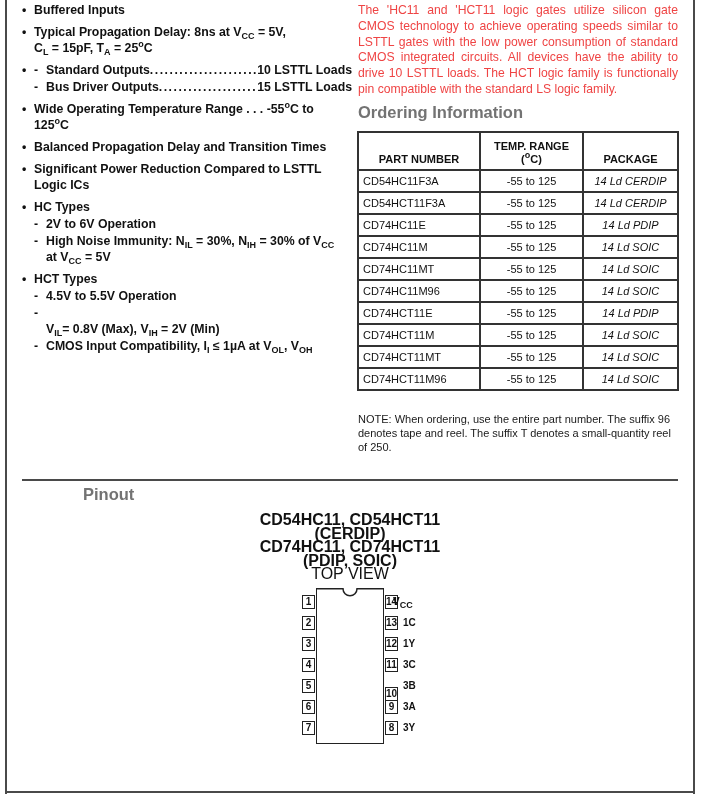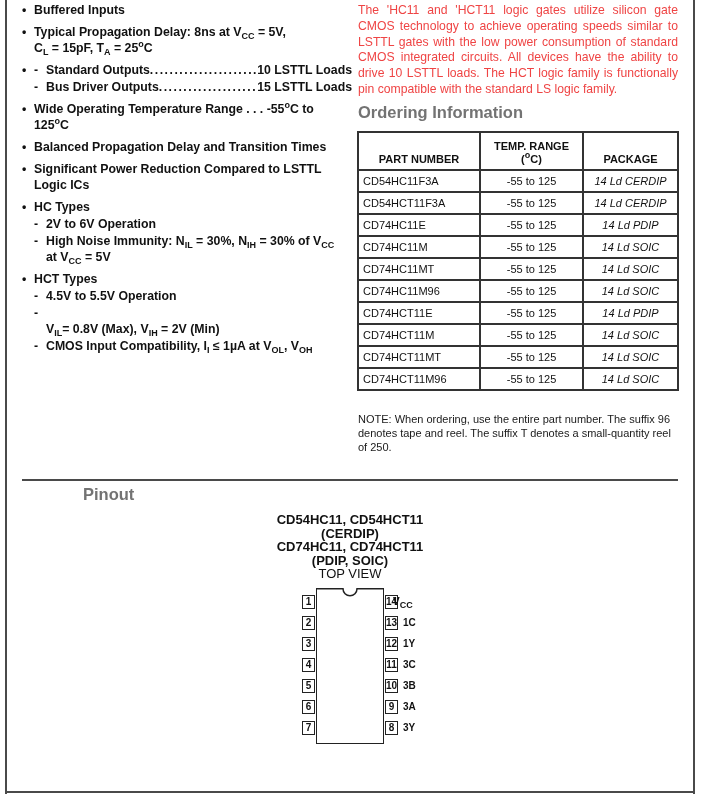--- a/index.html
+++ b/index.html
@@ -31,21 +31,21 @@
   table.ordering th { height: 33px; font-weight: bold; vertical-align: bottom; padding-bottom: 3px; font-size: 11px; line-height: 13px; }
   table.ordering td.c-part { text-align: left; width: 112px; }
   table.ordering td.c-temp { text-align: center; width: 93px; }
   table.ordering td.c-pkg { text-align: center; font-style: italic; }
 
   .note { position: absolute; left: 358px; top: 412px; width: 322px; font-size: 11px; line-height: 14px; color: #1a1a1a; }
 
   .divider { position: absolute; left: 22px; top: 479px; width: 656px; height: 2px; background: #4a4a4a; }
   .pinout-title { left: 36px; top: 485px; margin-left: 47px; }
 
-  .pin-caption { position: absolute; left: 250px; top: 513px; width: 200px; text-align: center; font-size: 13px; line-height: 13.5px; font-weight: bold; }
+  .pin-caption { position: absolute; left: 250px; top: 513px; width: 200px; text-align: center; font-size: 16px; line-height: 13.5px; font-weight: bold; }
   .pin-caption .normal { font-weight: normal; }
 
   .chip { position: absolute; left: 316px; top: 588px; width: 68px; height: 156px; border: 1.5px solid #222; border-top: none; box-sizing: border-box; }
   .chip-top { position: absolute; left: 316px; top: 588px; }
   .pin { position: absolute; font-size: 10px; font-weight: bold; }
   .pin .num { position: absolute; width: 11px; height: 12px; border: 1px solid #222; text-align: center; line-height: 12px; font-size: 10px; background: #fff; }
   .pin .lbl { position: absolute; white-space: nowrap; line-height: 14px; }
 </style>
 </head>
 <body>
@@ -242,21 +242,21 @@
     </div>
     <div class="pin" style="left: 0px; top: 637px;">
       <div class="num" style="left: 385px; top: 0px; text-align: center;">12</div>
       <div class="lbl" style="left: 403px; top: 0px;"><span>1Y</span></div>
     </div>
     <div class="pin" style="left: 0px; top: 658px;">
       <div class="num" style="left: 385px; top: 0px;">11</div>
       <div class="lbl" style="left: 403px; top: 0px;"><span>3C</span></div>
     </div>
     <div class="pin" style="left: 0px; top: 679px;">
-      <div class="num" style="left: 385px; top: 0px;">10</div>
+      <div class="num" style="left: 385px; top: 8px;">10</div>
       <div class="lbl" style="left: 403px; top: 0px;"><span>3B</span></div>
     </div>
     <div class="pin" style="left: 0px; top: 700px;">
       <div class="num" style="left: 385px; top: 0px;">9</div>
       <div class="lbl" style="left: 403px; top: 0px;"><span>3A</span></div>
     </div>
     <div class="pin" style="left: 0px; top: 721px;">
       <div class="num" style="left: 385px; top: 0px;">8</div>
       <div class="lbl" style="left: 403px; top: 0px;"><span>3Y</span></div>
     </div>

